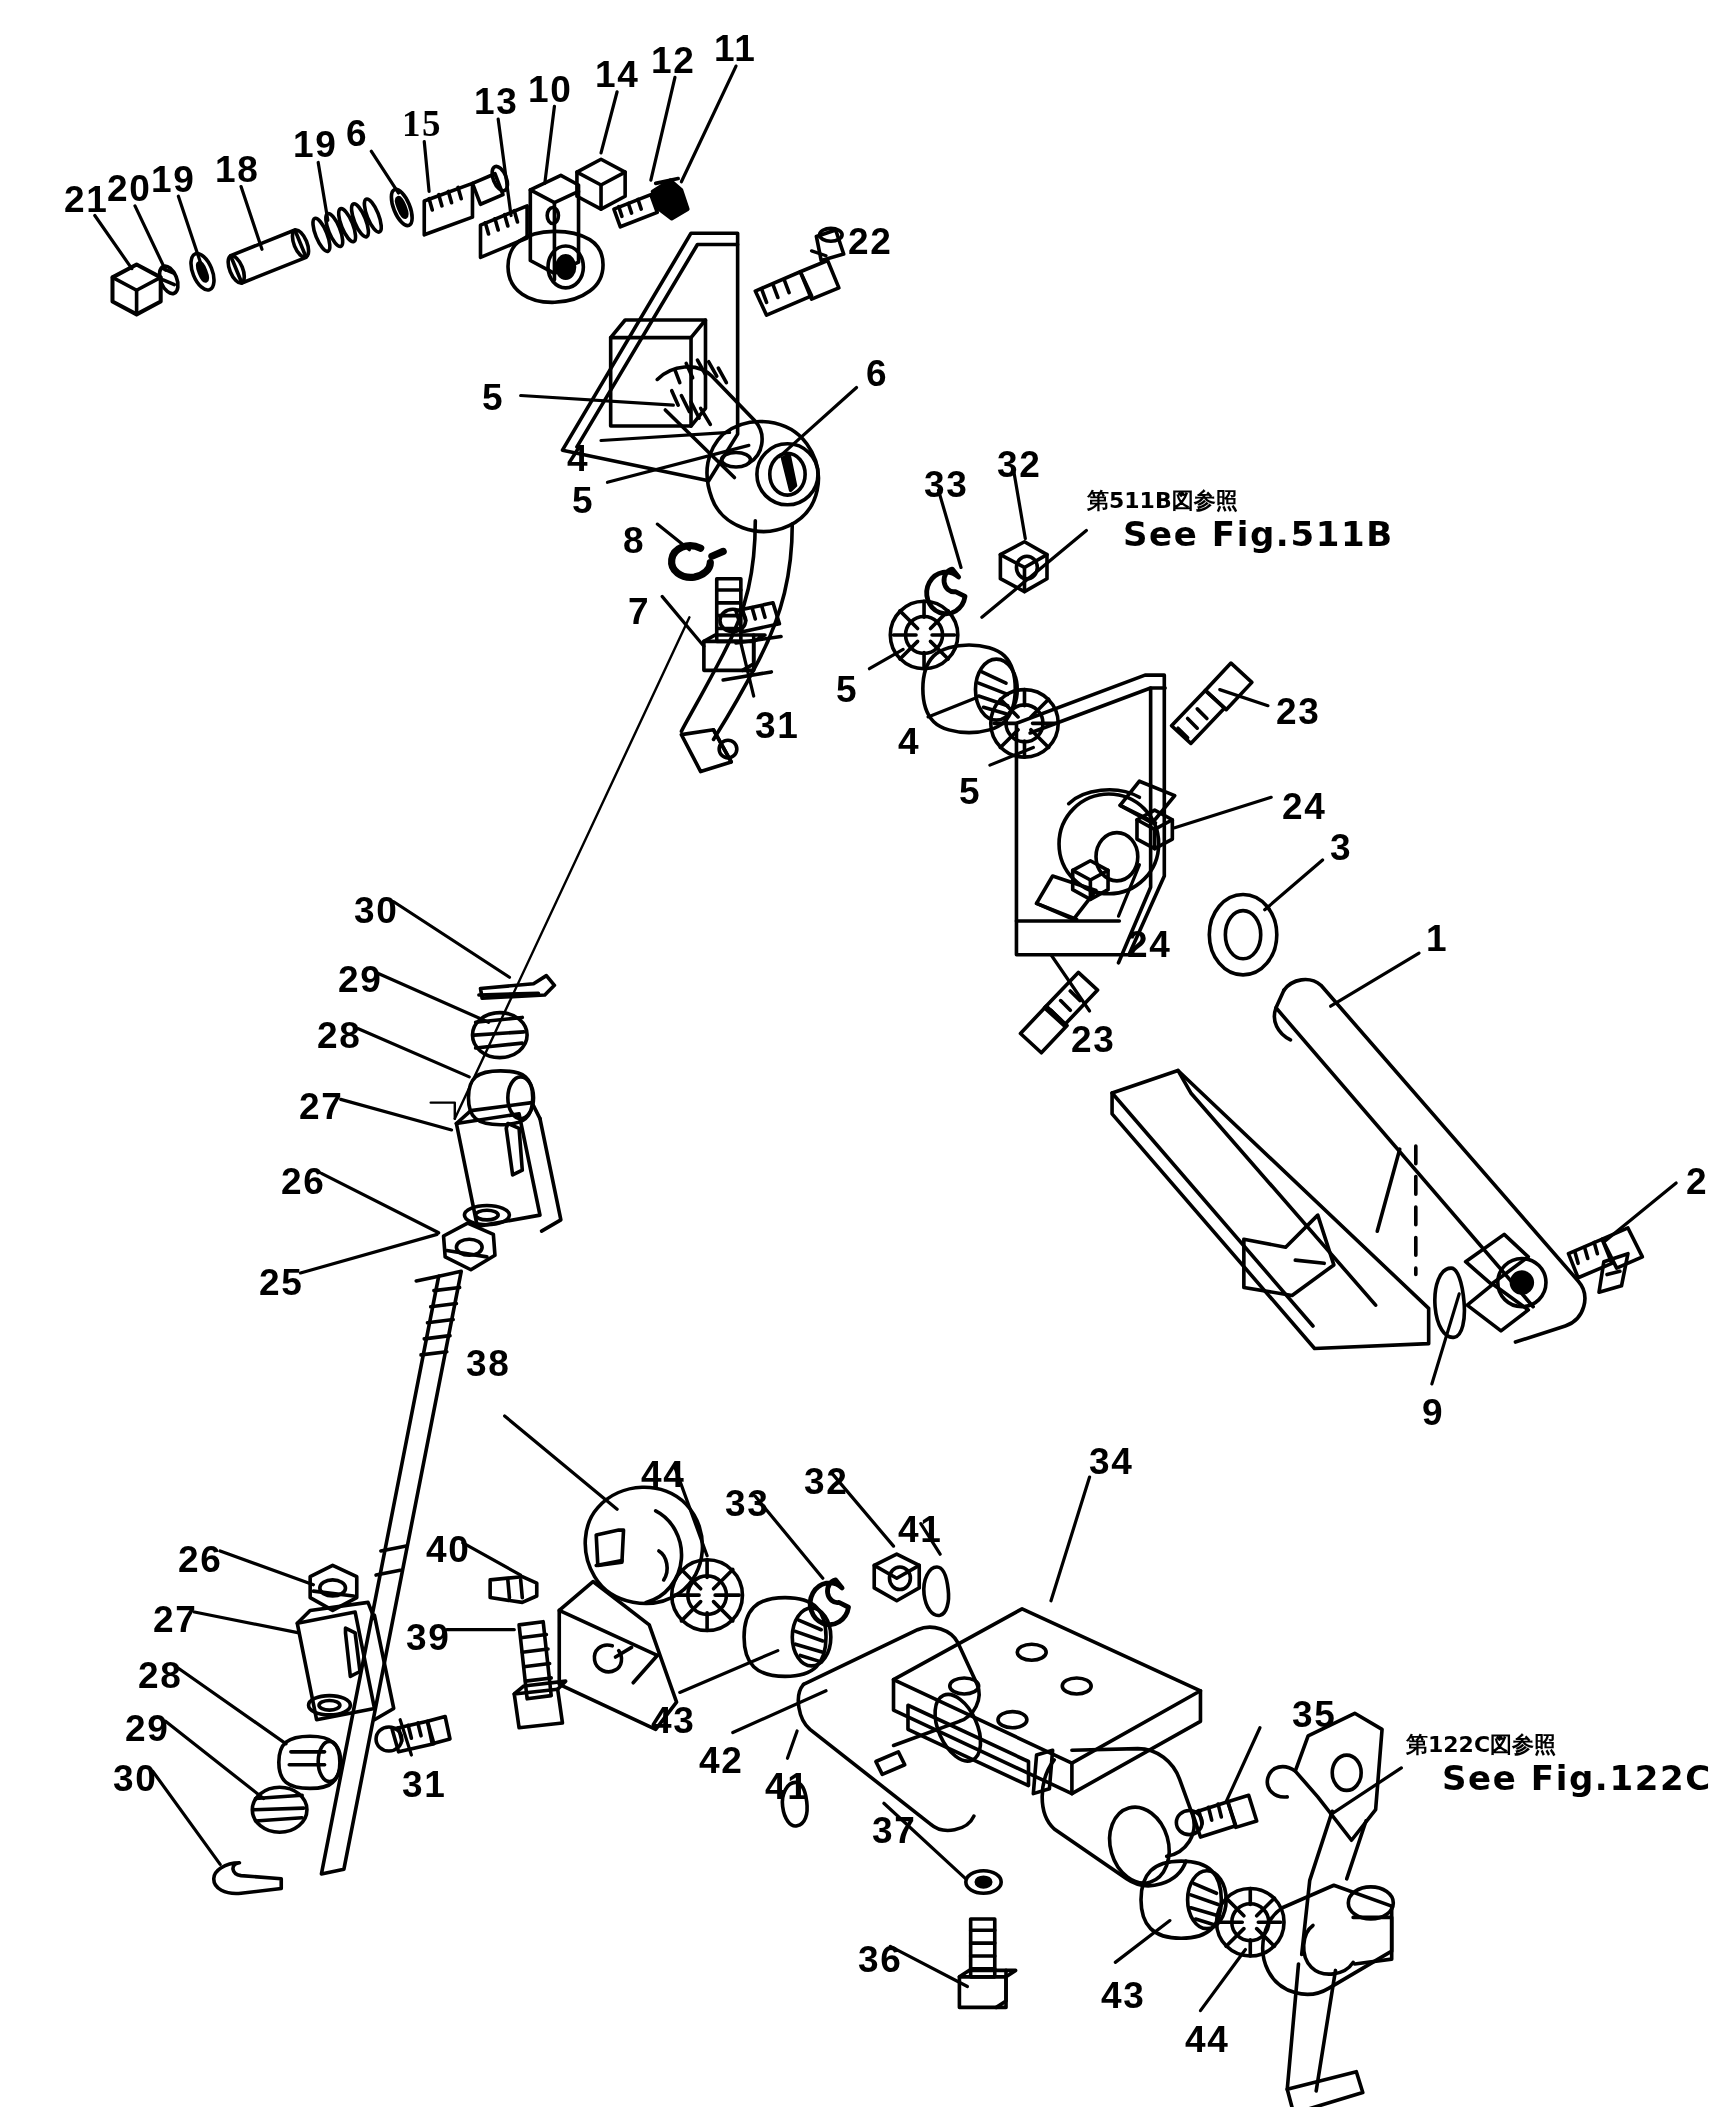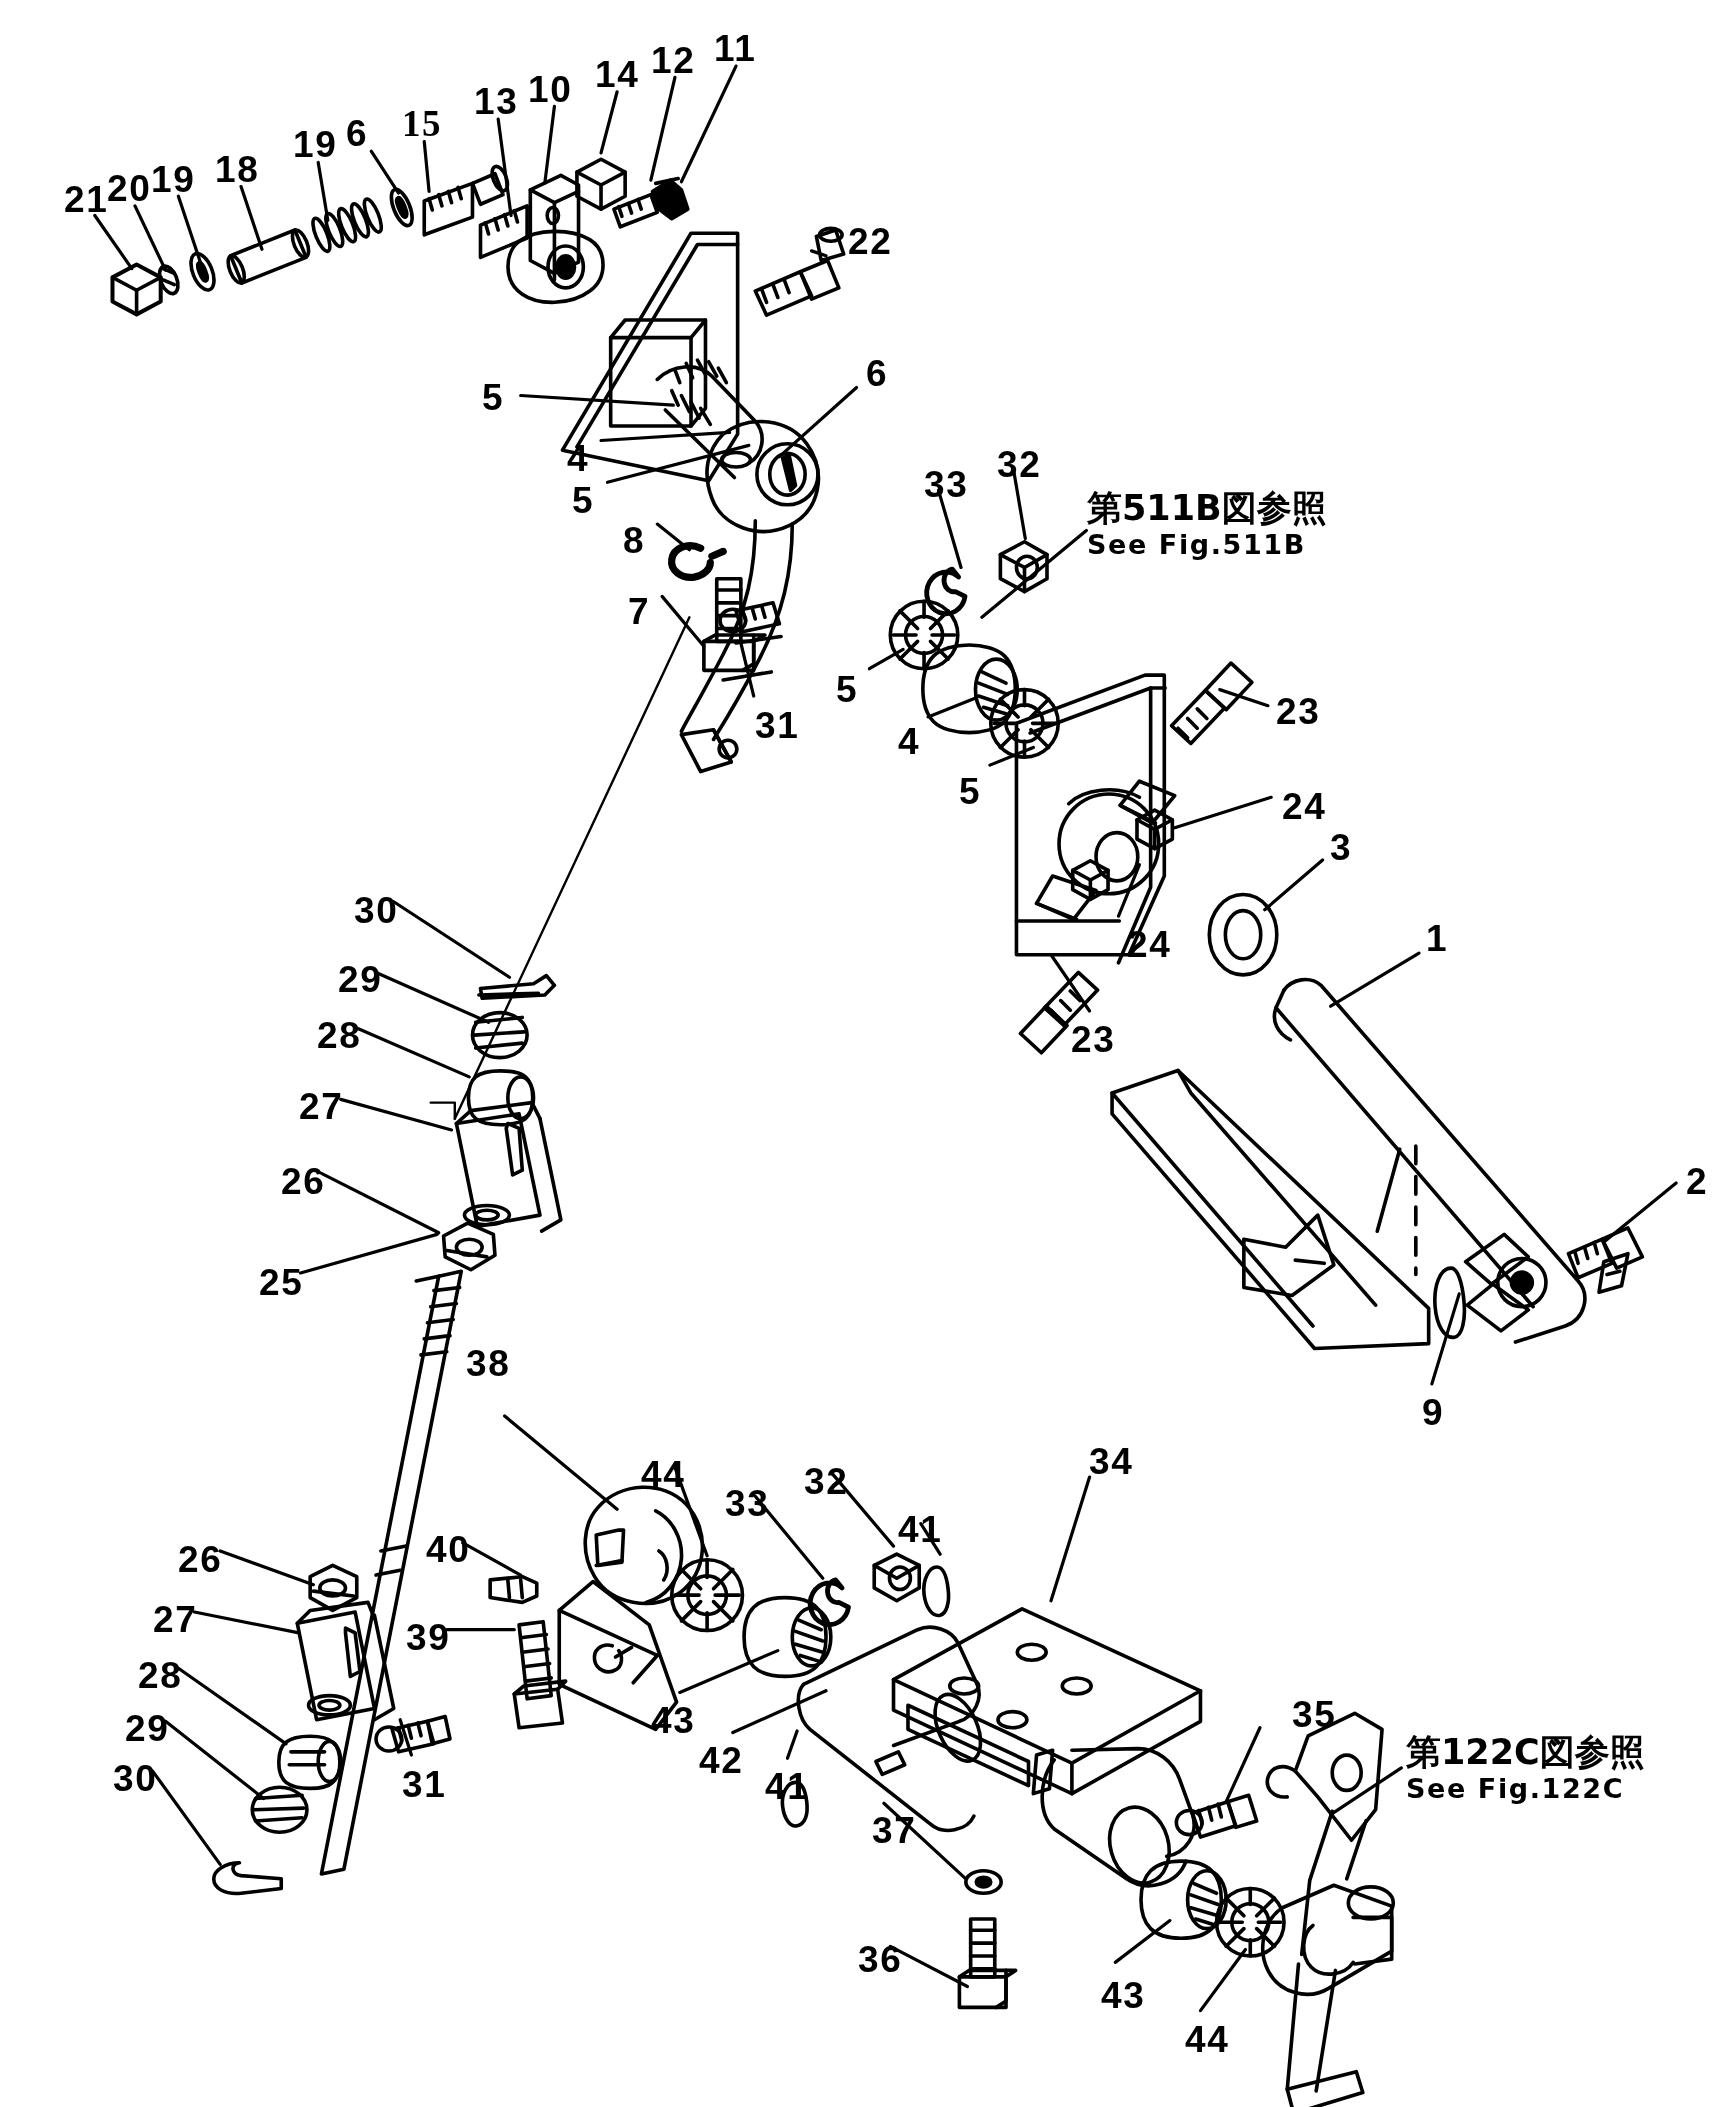--- a/index.html
+++ b/index.html
@@ -22,22 +22,22 @@
     line-height:1;
     user-select:none;
   }
   .refnote{
     position:absolute;
     font-family:"DejaVu Sans",sans-serif;
     color:#000;
     white-space:nowrap;
     line-height:1.18;
   }
-  .refnote .jp{font-size:35px;font-weight:700;letter-spacing:0px;}
-  .refnote .en{font-size:27px;font-weight:700;letter-spacing:1.6px;}
+  .refnote .jp{font-size:22px;font-weight:700;letter-spacing:0px;}
+  .refnote .en{font-size:34px;font-weight:700;letter-spacing:1.6px;margin-left:36px;}
 </style>
 </head>
 <body>
 
 <div id="sheet">
 
   <svg width="1734" height="2108" viewBox="0 0 2158 2623">
     <g fill="none" stroke="#000" stroke-width="4.5" stroke-linecap="round" stroke-linejoin="round">
 
       <g>

